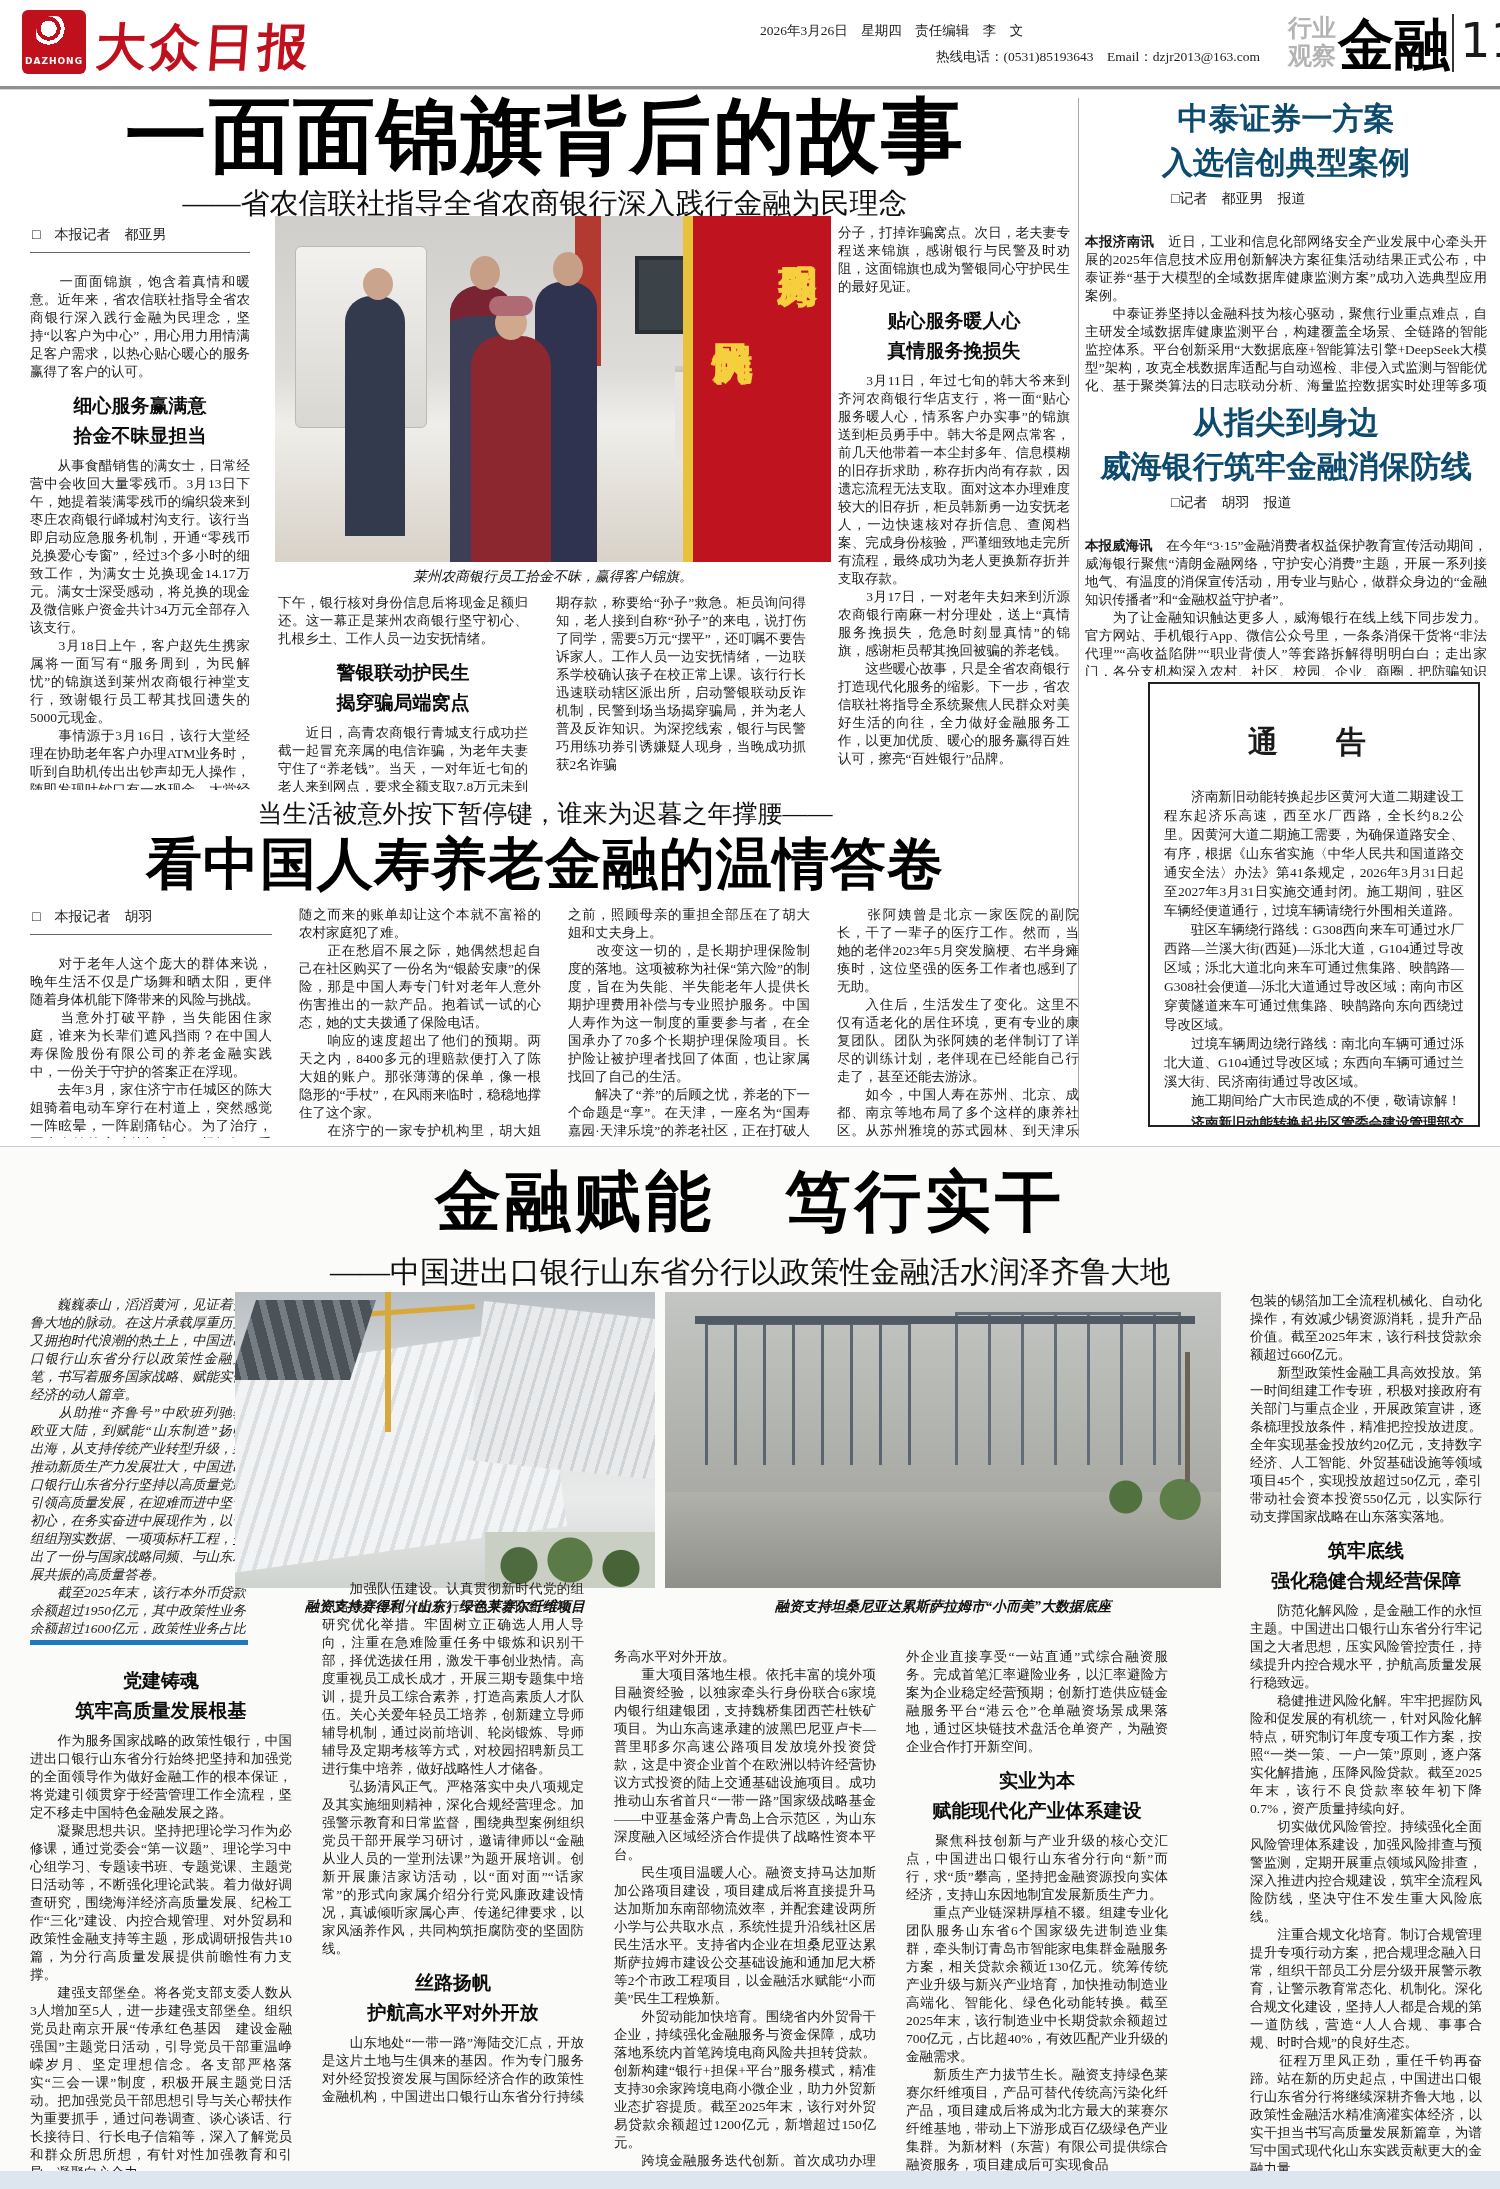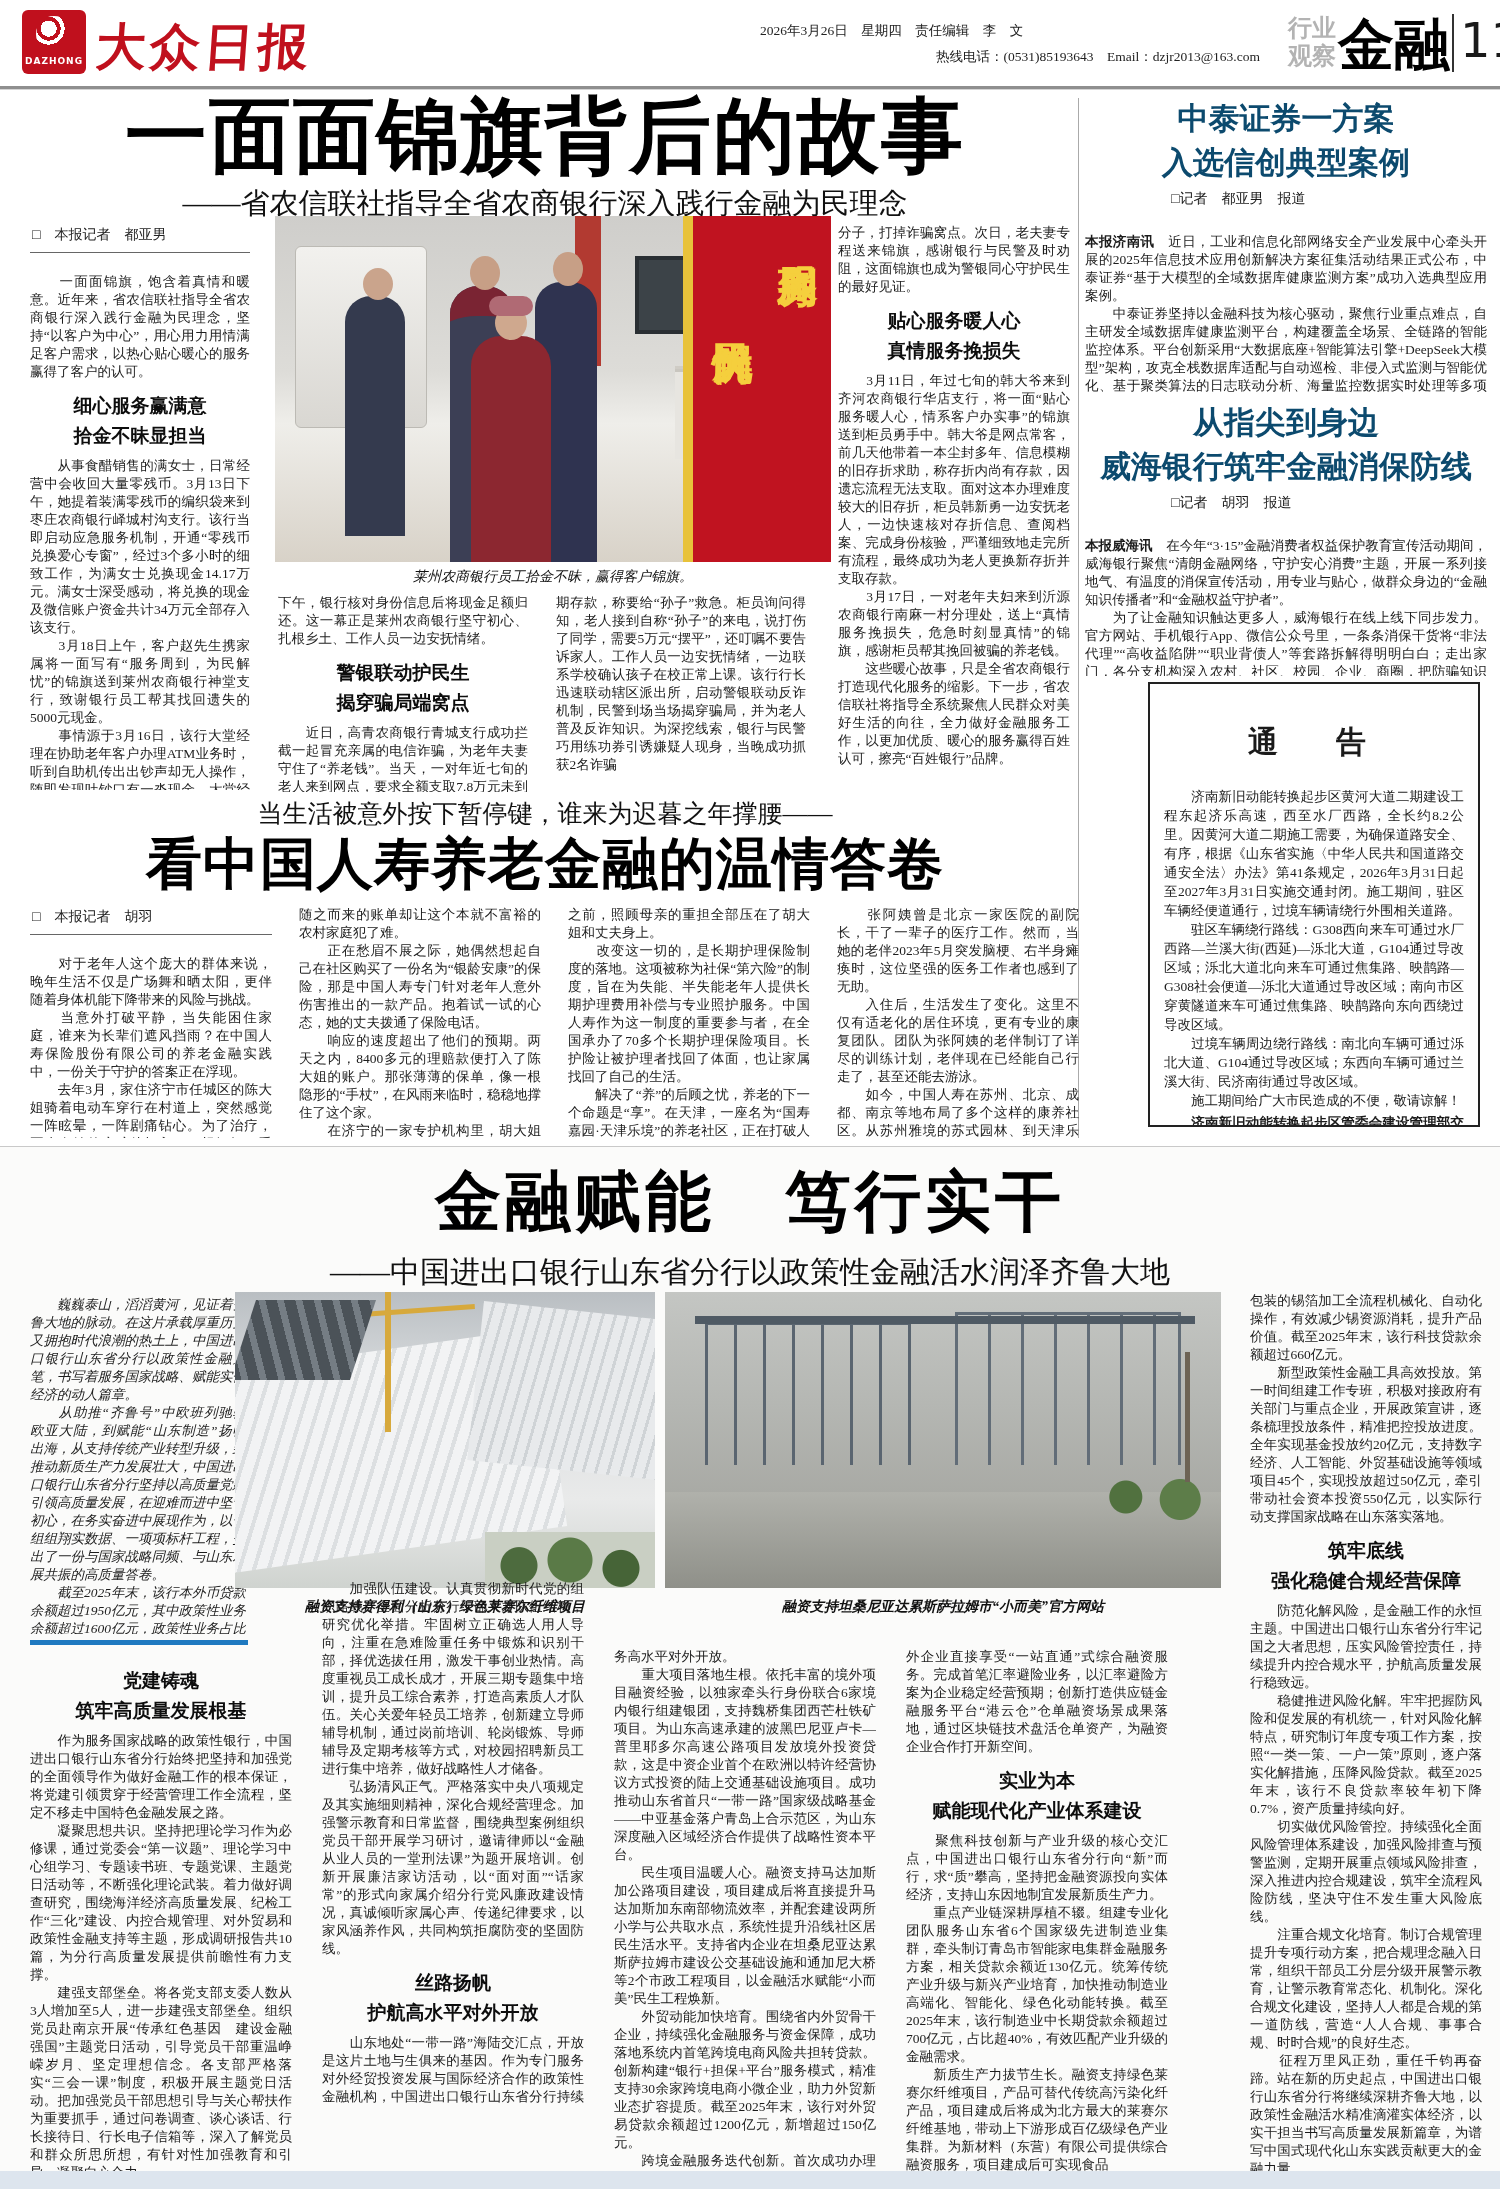--- a/index.html
+++ b/index.html
@@ -160,21 +160,21 @@
   <div class="abs caption" style="left:235px;top:1598px;width:420px;font-weight:bold;">融资支持赛得利（山东）绿色莱赛尔纤维项目</div>
 
   <div class="abs" style="left:665px;top:1292px;width:556px;height:296px;overflow:hidden;background:linear-gradient(180deg,#c4c6c3 0%,#b4b6b2 40%,#a8a9a4 70%,#9b9c96 100%);">
     <div class="abs" style="left:40px;top:30px;width:200px;height:140px;border:3px solid #5a6570;border-bottom:none;background:repeating-linear-gradient(90deg,transparent 0 26px,#5a6570 26px 29px);"></div>
     <div class="abs" style="left:290px;top:20px;width:220px;height:150px;border:3px solid #626d78;border-bottom:none;background:repeating-linear-gradient(90deg,transparent 0 30px,#626d78 30px 33px);"></div>
     <div class="abs" style="left:30px;top:24px;width:500px;height:8px;background:#4f5a64;"></div>
     <div class="abs" style="left:0;top:200px;width:556px;height:96px;background:linear-gradient(180deg,#b0b1ab,#8f9089);"></div>
     <div class="abs" style="left:420px;top:180px;width:136px;height:50px;background:radial-gradient(circle at 30% 50%, #51713f 0 16px, transparent 17px),radial-gradient(circle at 70% 55%, #5d7d49 0 20px, transparent 21px),transparent;"></div>
     <div class="abs" style="left:520px;top:60px;width:5px;height:130px;background:#6d6354;"></div>
   </div>
-  <div class="abs caption" style="left:665px;top:1598px;width:556px;font-weight:bold;">融资支持坦桑尼亚达累斯萨拉姆市“小而美”官方网站</div>
+  <div class="abs caption" style="left:665px;top:1598px;width:556px;font-weight:bold;">融资支持坦桑尼亚达累斯萨拉姆市“小而美”大数据底座</div>
 
   <div class="abs" style="left:30px;top:1656px;width:262px;height:516px;overflow:hidden;">
     <div class="subhead">党建铸魂
 筑牢高质量发展根基</div>
     <div class="body-text">　　作为服务国家战略的政策性银行，中国进出口银行山东省分行始终把坚持和加强党的全面领导作为做好金融工作的根本保证，将党建引领贯穿于经营管理工作全流程，坚定不移走中国特色金融发展之路。
 　　凝聚思想共识。坚持把理论学习作为必修课，通过党委会“第一议题”、理论学习中心组学习、专题读书班、专题党课、主题党日活动等，不断强化理论武装。着力做好调查研究，围绕海洋经济高质量发展、纪检工作“三化”建设、内控合规管理、对外贸易和政策性金融支持等主题，形成调研报告共10篇，为分行高质量发展提供前瞻性有力支撑。
 　　建强支部堡垒。将各党支部支委人数从3人增加至5人，进一步建强支部堡垒。组织党员赴南京开展“传承红色基因　建设金融强国”主题党日活动，引导党员干部重温峥嵘岁月、坚定理想信念。各支部严格落实“三会一课”制度，积极开展主题党日活动。把加强党员干部思想引导与关心帮扶作为重要抓手，通过问卷调查、谈心谈话、行长接待日、行长电子信箱等，深入了解党员和群众所思所想，有针对性加强教育和引导，凝聚向心合力。</div>
   </div>
   <div class="abs" style="left:322px;top:1564px;width:262px;height:524px;overflow:hidden;margin-top:16px;">
     <div class="body-text">　　加强队伍建设。认真贯彻新时代党的组织路线，全面分析分行干部人才队伍结构，研究优化举措。牢固树立正确选人用人导向，注重在急难险重任务中锻炼和识别干部，择优选拔任用，激发干事创业热情。高度重视员工成长成才，开展三期专题集中培训，提升员工综合素养，打造高素质人才队伍。关心关爱年轻员工培养，创新建立导师辅导机制，通过岗前培训、轮岗锻炼、导师辅导及定期考核等方式，对校园招聘新员工进行集中培养，做好战略性人才储备。

